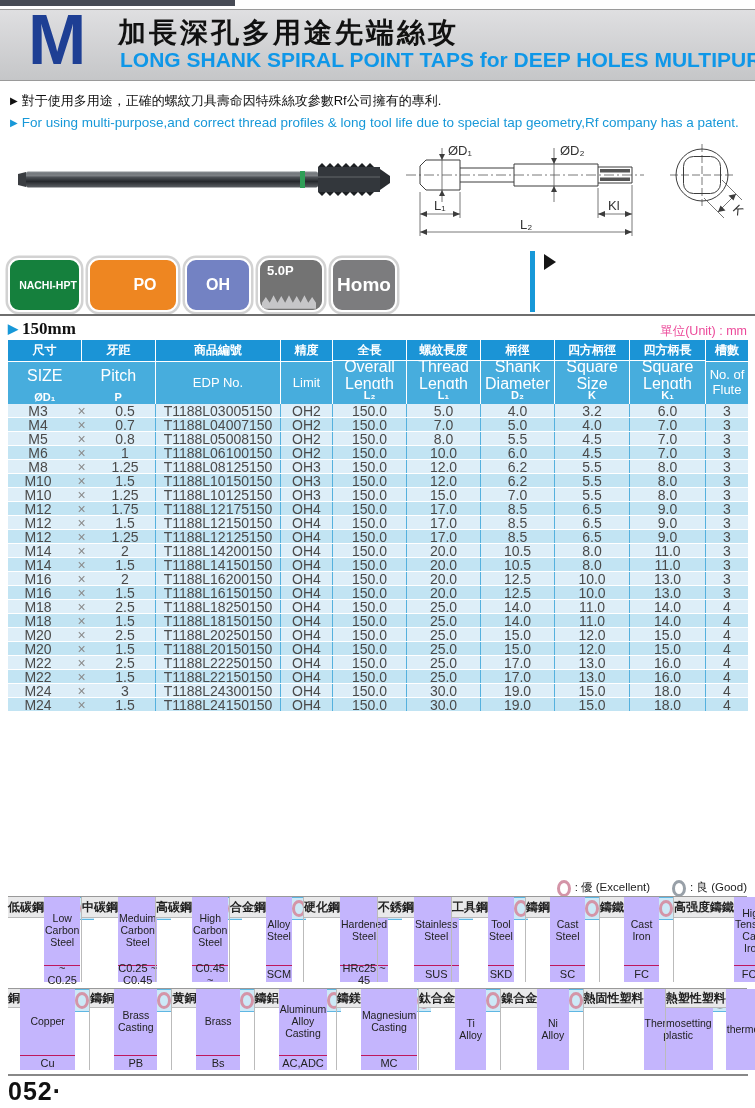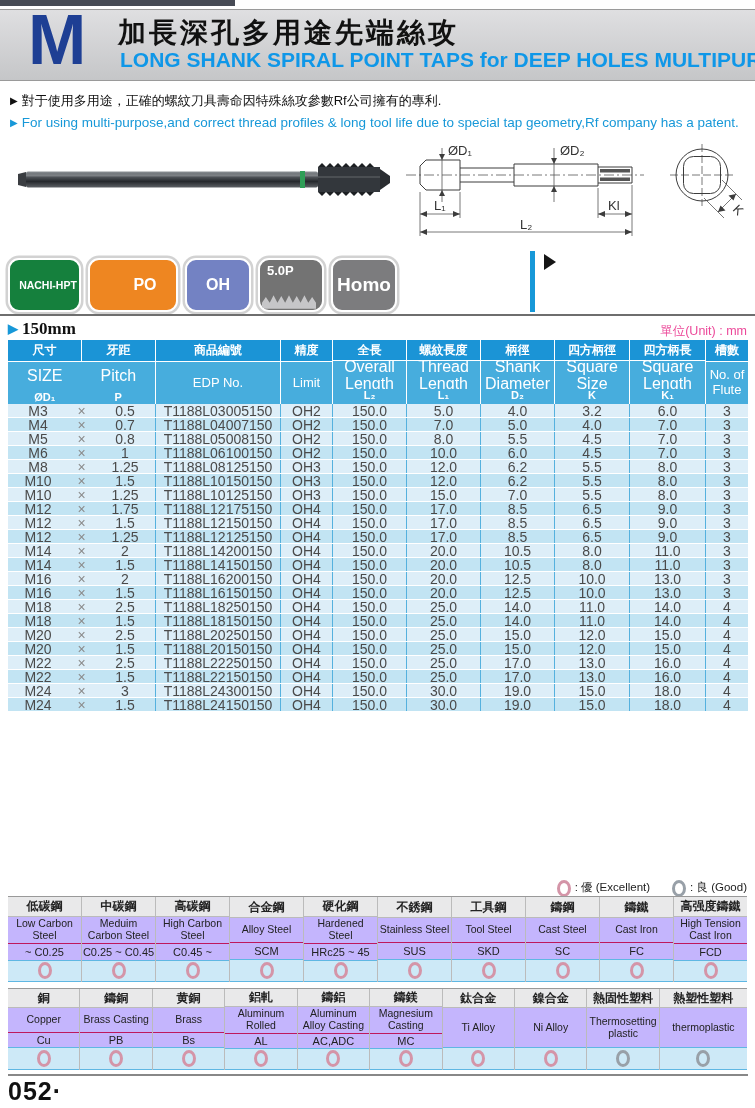--- a/index.html
+++ b/index.html
@@ -81,21 +81,21 @@
   .sp-pitch{width:60px;text-align:center;}
 
   
   #legend{position:absolute;right:8px;top:880px;display:flex;gap:22px;font-size:11.5px;color:#222;align-items:center;}
   .legend-item{display:flex;gap:4px;}
   .ring{display:inline-block;width:8px;height:11px;border:3px solid #d495a8;border-radius:50%;box-sizing:content-box;}
   .ring.good{border-color:#98a0a8;}
 
   .mtable{position:absolute;left:8px;width:739px;display:flex;border-top:1px solid #999;text-align:center;}
   #mat1{top:896px;height:85px;} #mat2{top:988px;height:81px;}
-  .mcol{flex:1;display:flex;flex-direction:column;border-left:1px solid #bbb;box-sizing:border-box;min-width:0;justify-content:space-between;}
+  .mcol{flex:1;display:flex;flex-direction:row;border-left:1px solid #bbb;box-sizing:border-box;min-width:0;justify-content:space-between;}
   .mcol.first{border-left:none;}
   #mat2 .mcol:nth-child(10),#mat2 .mcol:nth-child(11){flex:1.22;}
   .mzh{background:#e9e9ea;font-weight:bold;font-size:12px;display:flex;align-items:center;justify-content:center;border-bottom:1px solid #bbb;white-space:nowrap;}
   #mat1 .mzh{height:20px;} #mat2 .mzh{height:18px;}
   .mmid{flex:1;display:flex;flex-direction:column;background:#c4b5fd;}
   .men{flex:1;font-size:10.5px;line-height:1.12;display:flex;align-items:center;justify-content:center;padding:1px;}
   .mcode{height:16px;font-size:11px;display:flex;align-items:center;justify-content:center;border-top:1px solid #be185d;}
   #mat2 .mcode{height:14px;}
   .mrate{height:21px;background:#cde9f7;border-top:1px solid #5fb7e3;border-bottom:1px solid #5fb7e3;display:flex;align-items:center;justify-content:center;}
 
@@ -760,30 +760,20 @@
         <div class="mzh">黄銅</div>
         <div class="mmid">
           <div class="men">Brass</div>
           <div class="mcode">Bs</div>
         </div>
         <div class="mrate">
           <span class="ring"></span>
         </div>
       </div>
       <div class="mcol">
-        <div class="mzh">鋁軋</div>
-        <div class="mmid">
-          <div class="men">Aluminum Rolled</div>
-          <div class="mcode">AL</div>
-        </div>
-        <div class="mrate">
-          <span class="ring"></span>
-        </div>
-      </div>
-      <div class="mcol">
         <div class="mzh">鑄鋁</div>
         <div class="mmid">
           <div class="men">Aluminum Alloy Casting</div>
           <div class="mcode">AC,ADC</div>
         </div>
         <div class="mrate">
           <span class="ring"></span>
         </div>
       </div>
       <div class="mcol">

